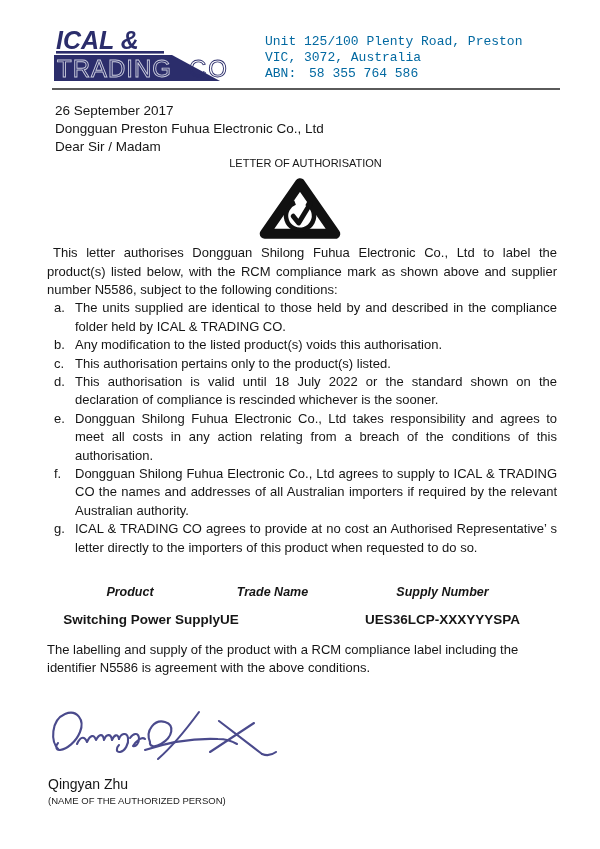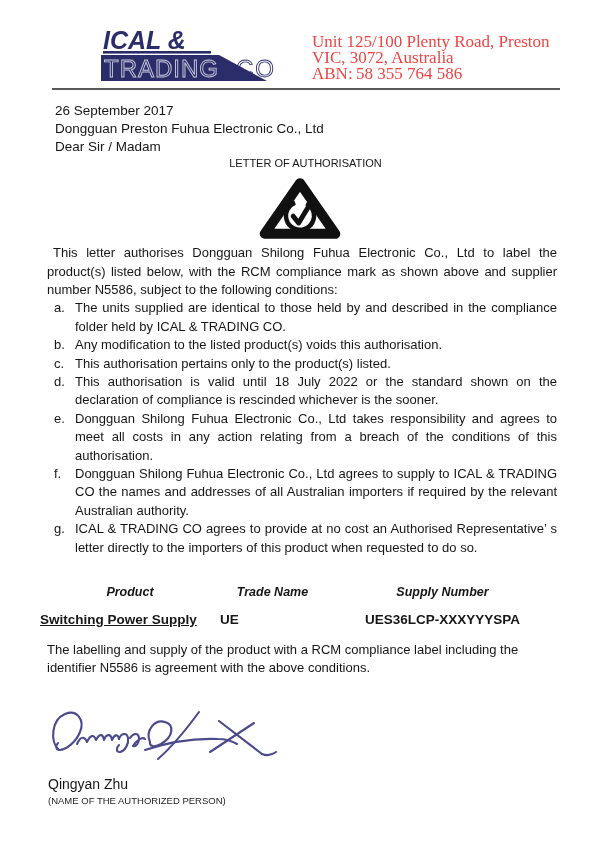--- a/index.html
+++ b/index.html
@@ -2,23 +2,23 @@
 <html style="--navy: #2b2d6b; --rule: #5a5a5a; --ink: #4a4a8c;"><head>
 <meta charset="utf-8">
 <style>
   html,body{margin:0;padding:0;background:#e8e8e8;}
   .page{
     width:600px;height:849px;background:#ffffff;margin:0 auto;
     font-family:"Liberation Sans",sans-serif;color:#161616;
     position:relative;overflow:hidden;box-sizing:border-box;
   }
   
-  .letterhead{display:flex;align-items:flex-end;padding:27px 40px 0 54px;gap:15px;margin-left:47px;}
+  .letterhead{display:flex;align-items:flex-end;padding:27px 40px 0 54px;gap:15px;}
   .logo-svg{flex:0 0 auto;}
-  .address{font-family:Liberation Serif, serif;font-size:17px;line-height:16px;padding-top:7px;color:#ef4444;}
+  .address{font-family:Liberation Mono, monospace;font-size:13px;line-height:16px;padding-top:7px;color:#0369a1;}
   .abn-row{display:flex;}
   .abn-label{width:44px;}
   .head-rule{border:none;border-top:2px solid var(--rule,#5a5a5a);margin:6px 40px 0 52px;}
 
   
   .open-block{margin:12px 44px 0 55px;font-size:13.5px;line-height:17.8px;}
   .doc-title{text-align:center;font-size:11px;line-height:17.8px;margin-top:0;}
 
   
   .rcm-wrap{text-align:center;margin-top:2px;line-height:0;}
@@ -30,21 +30,21 @@
   .cond{display:flex;}
   .cond-label{flex:0 0 21px;margin-left:7px;}
   .cond-text{flex:1;text-align:justify;}
 
   
   .ptable{margin:28px 40px 0 40px;}
   .ptable-head,.ptable-row{display:grid;grid-template-columns:180px 105px 235px;}
   .ptable-head{font-weight:bold;font-style:italic;font-size:12.5px;}
   .ptable-head .cell{text-align:center;}
   .ptable-row{margin-top:12px;font-weight:bold;font-size:13.5px;line-height:18.5px;}
-  .ptable-row .cell-product{text-align:left;text-decoration:underline;}
+  .ptable-row .cell-product{text-align:right;}
   .ptable-row .cell-trade{}
   .ptable-row .cell-model{text-align:center;}
 
   
   .closing{margin:11px 44px 0 47px;font-size:13px;line-height:18.4px;}
 
   
   .sig-block{margin:28px 0 0 48px;}
   .sig-name{font-size:14px;margin-top:7px;}
   .sig-caption{font-size:9.5px;margin-top:3px;color:#222;}

